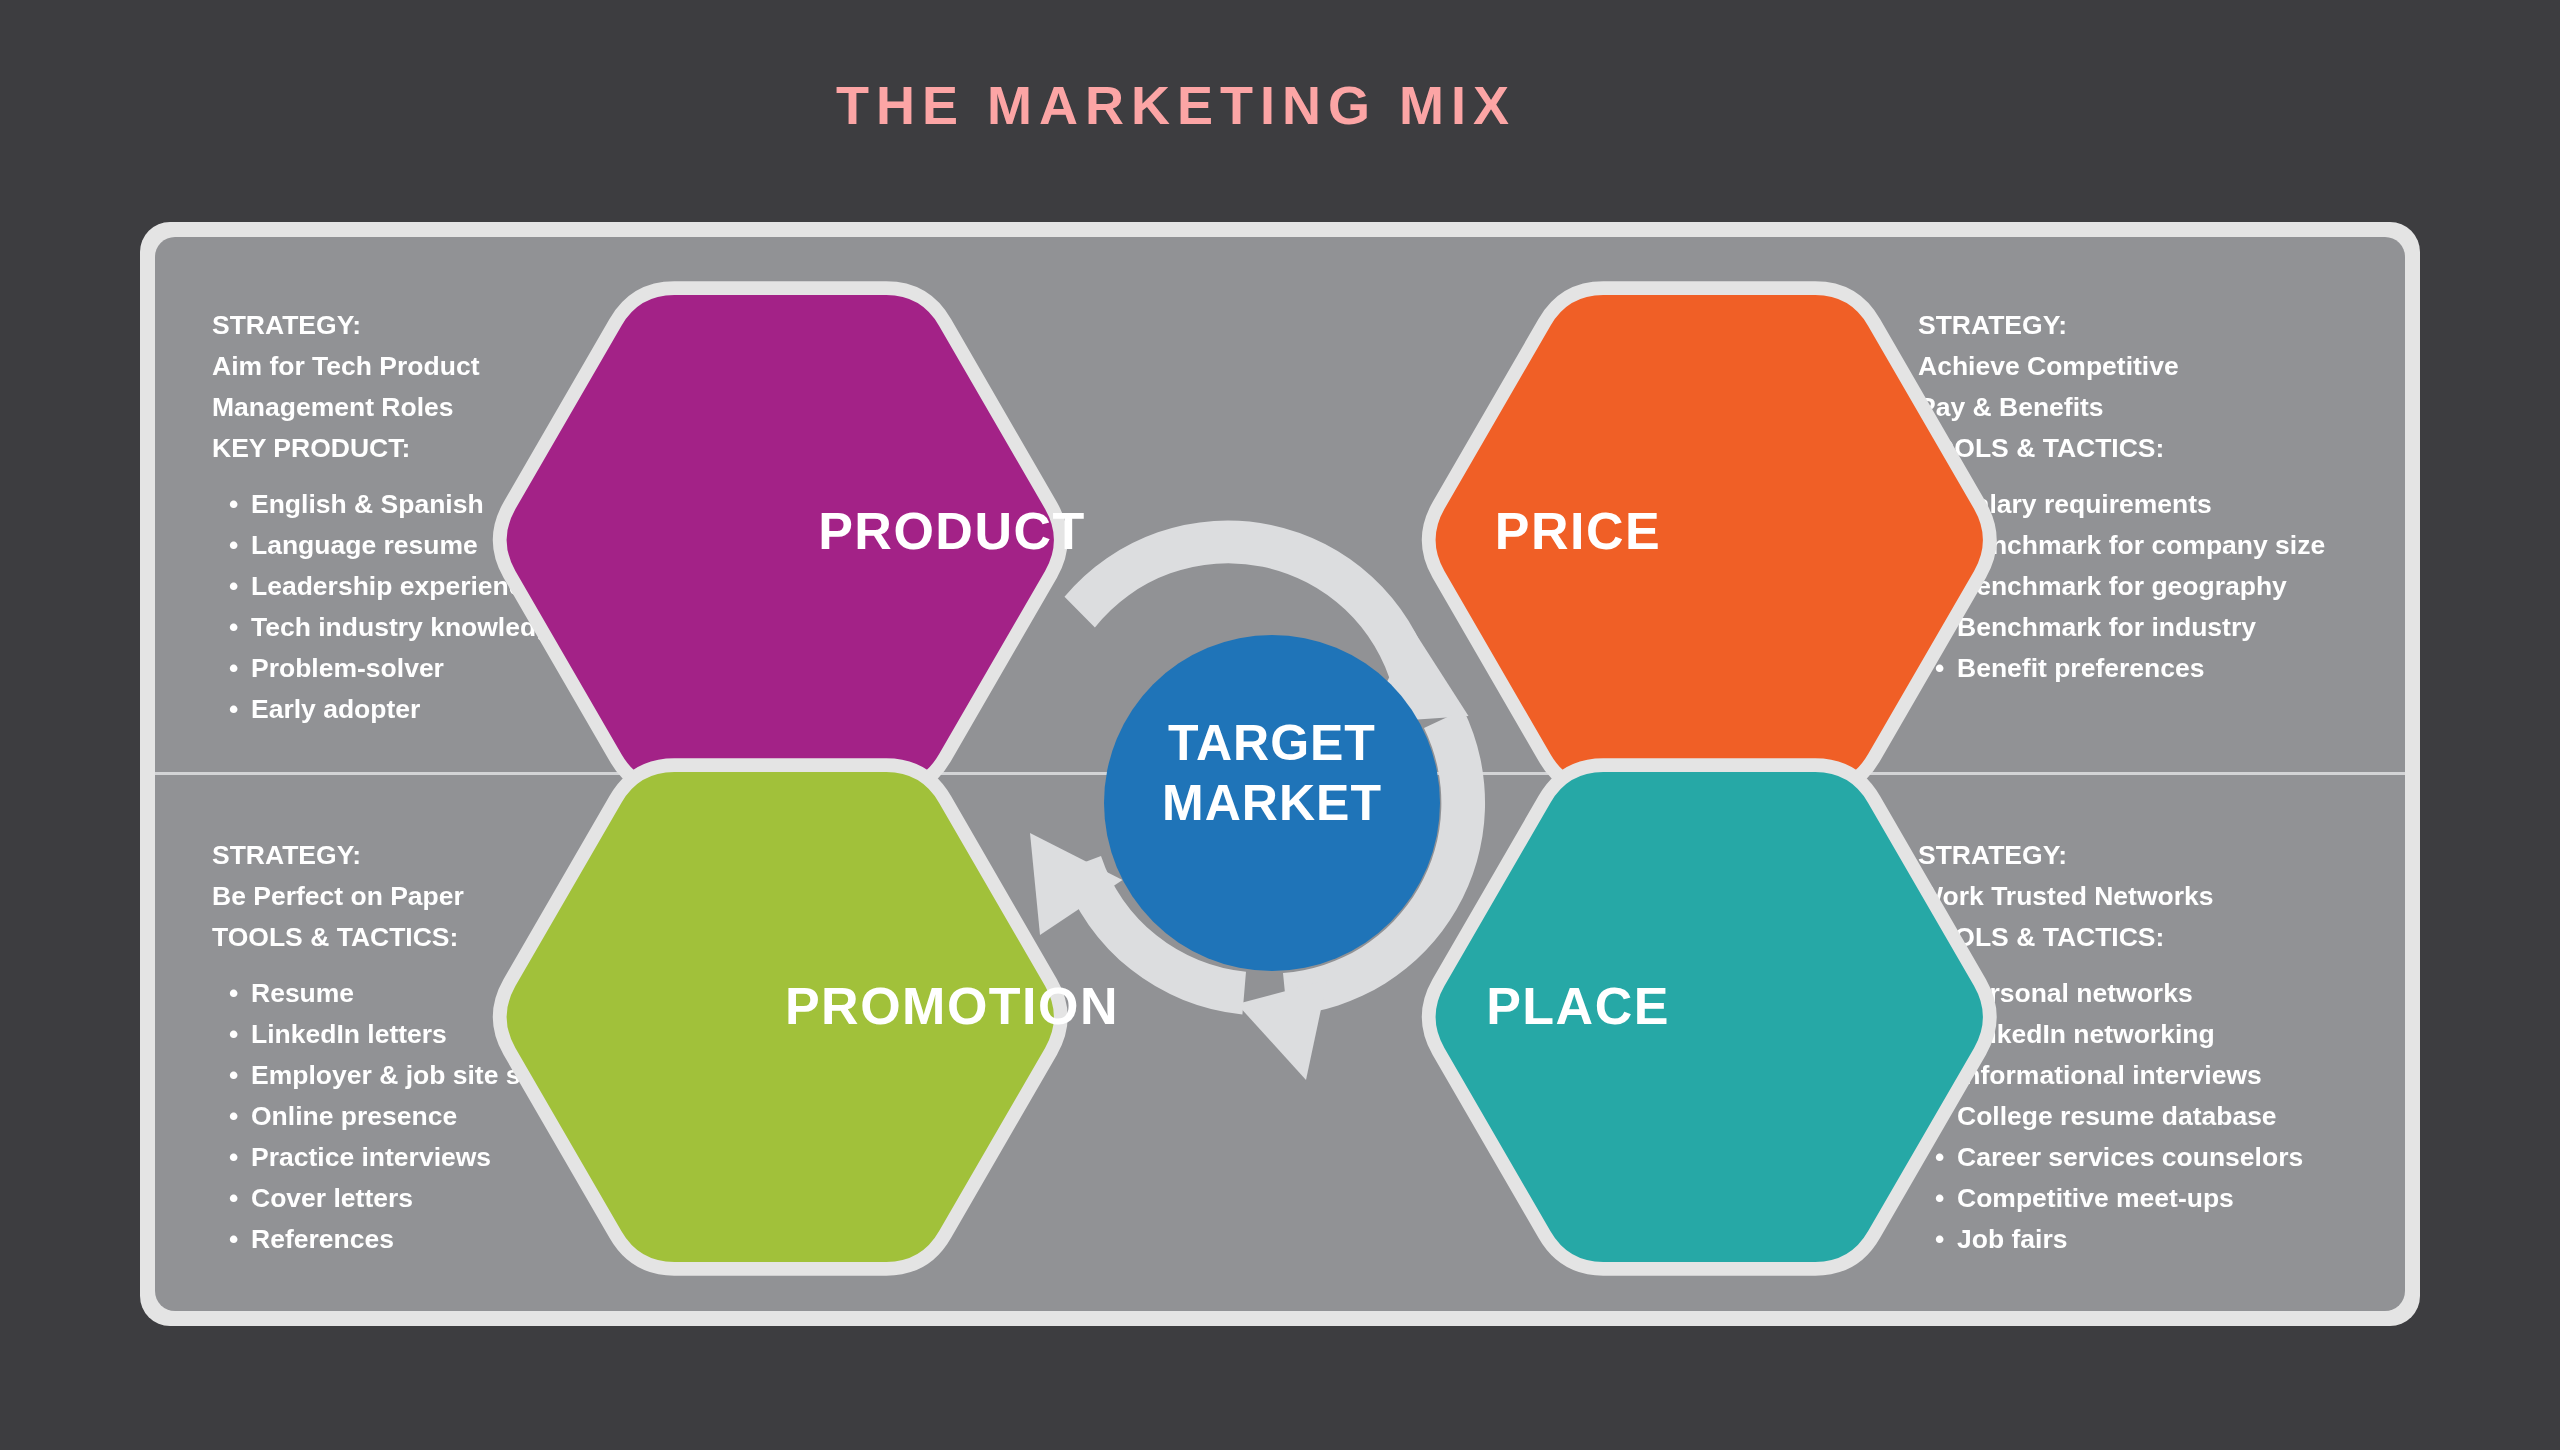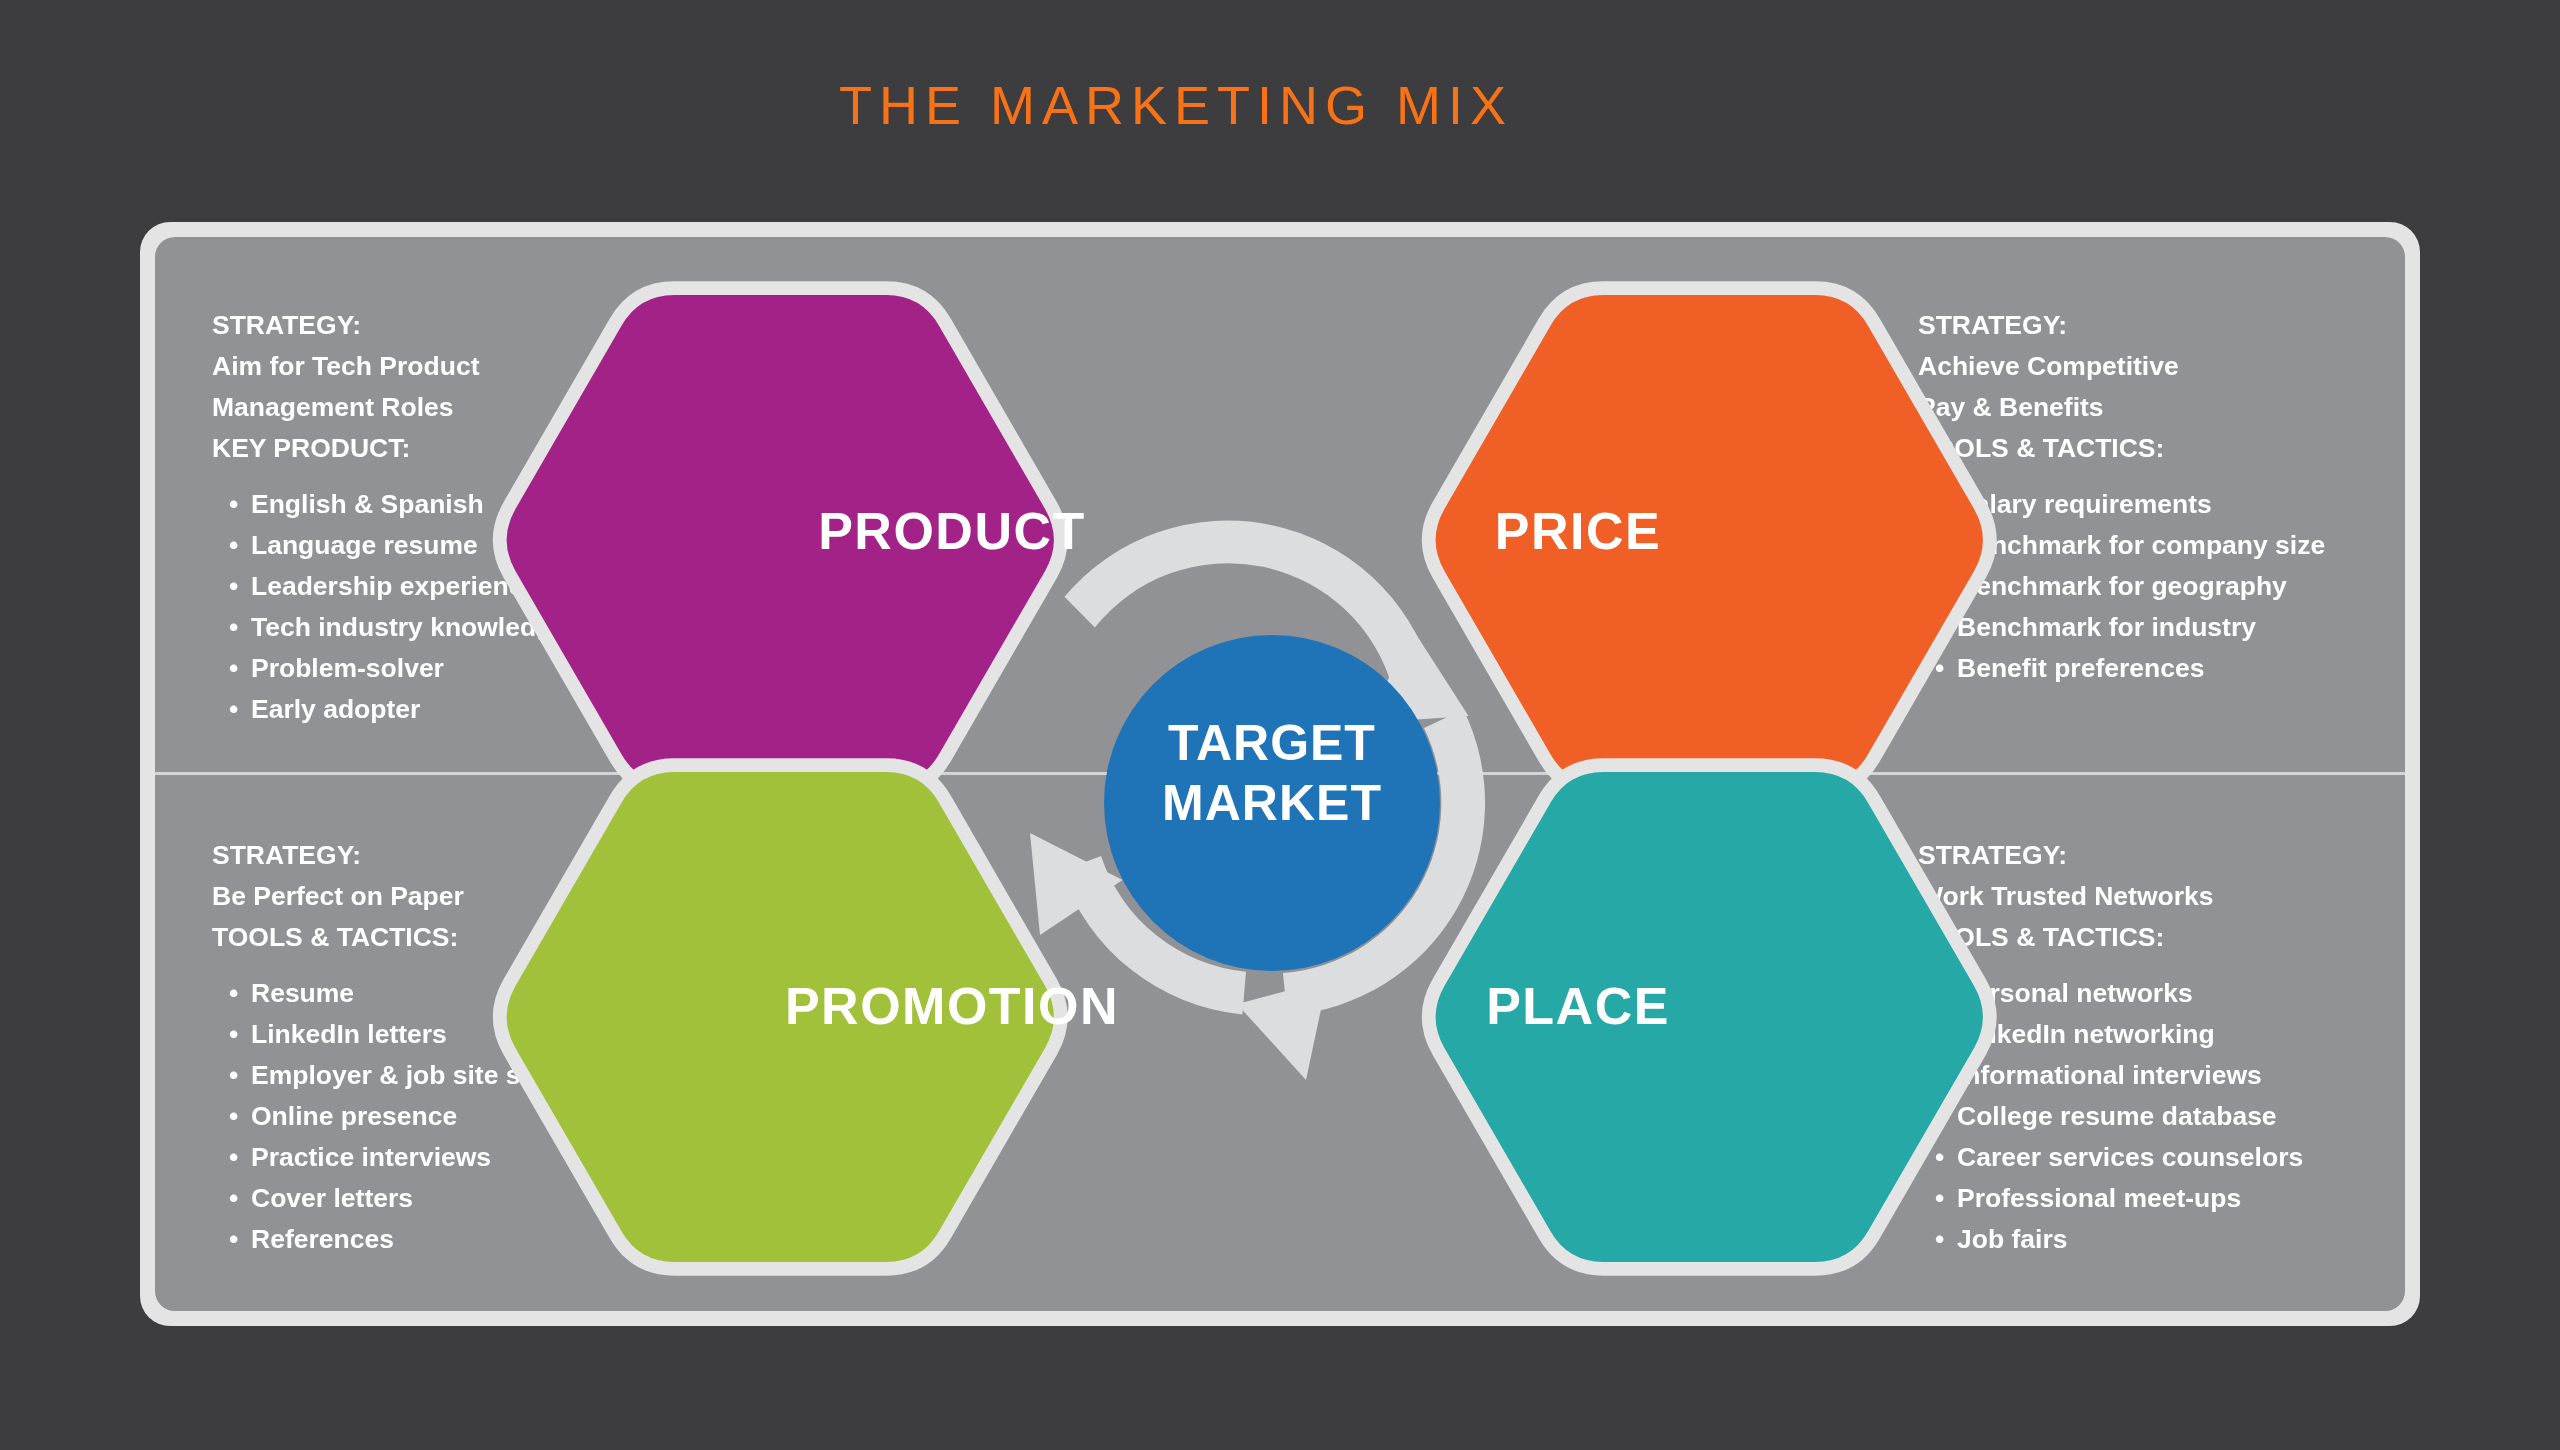--- a/index.html
+++ b/index.html
@@ -21,23 +21,23 @@
     background: #3d3d40;
   }
 
   
   #page-title {
     position: absolute;
     left: 0;
     top: 74px;
     width: 2352px;
     text-align: center;
-    color: #f97316;
+    color: #fca5a5;
     font-size: 54px;
-    font-weight: normal;
+    font-weight: bold;
     letter-spacing: 7px;
   }
 
   
   #panel-frame {
     position: absolute;
     left: 140px;
     top: 222px;
     width: 2280px;
     height: 1104px;
@@ -190,21 +190,21 @@
   <div class="quad right bot">
     <span class="hdr">STRATEGY:</span>
     <span class="strat-line">Work Trusted Networks</span>
     <span class="hdr">TOOLS &amp; TACTICS:</span>
     <ul>
       <li>Personal networks</li>
       <li>LinkedIn networking</li>
       <li>Informational interviews</li>
       <li>College resume database</li>
       <li>Career services counselors</li>
-      <li>Professional meet-ups</li>
+      <li>Competitive meet-ups</li>
       <li>Job fairs</li>
     </ul>
   </div>
 
   <div id="diagram">
     <svg width="2560" height="1450" viewBox="0 0 2560 1450" xmlns="http://www.w3.org/2000/svg">
       <defs>
 
         <path id="hexpath" d="M 80 0 L 560 0 Q 640 0 680 70 L 920 485 Q 960 555 920 625 L 680 1040
                  Q 640 1110 560 1110 L 80 1110 Q 0 1110 -40 1040 L -280 625

